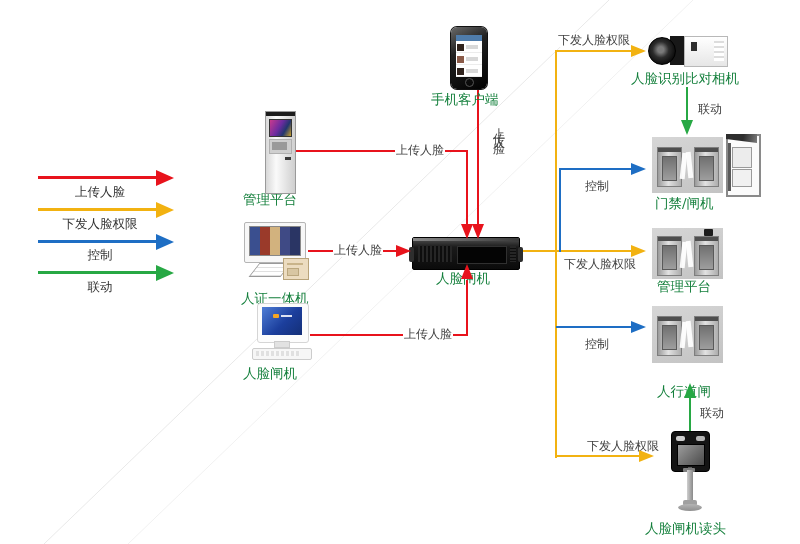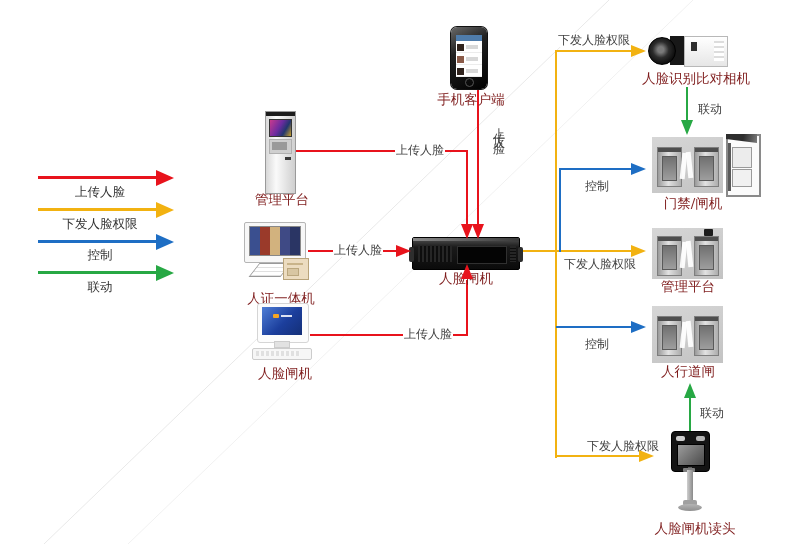--- a/index.html
+++ b/index.html
@@ -11,21 +11,21 @@
   .c-yel{background:var(--yellow);color:var(--yellow);}
   .c-blu{background:var(--blue);color:var(--blue);}
   .c-grn{background:var(--green);color:var(--green);}
 
   .ar{position:absolute;width:0;height:0;background:transparent!important;}
   .ar-r{border-top:6px solid transparent;border-bottom:6px solid transparent;border-left:15px solid;}
   .ar-d{border-left:6px solid transparent;border-right:6px solid transparent;border-top:15px solid;}
   .ar-u{border-left:6px solid transparent;border-right:6px solid transparent;border-bottom:15px solid;}
   .ar-r.big{border-top-width:8px;border-bottom-width:8px;border-left-width:18px;}
 
-  .dlbl{position:absolute;font-size:13.5px;line-height:1.15;color:#7f1d1d;text-align:center;white-space:nowrap;}
+  .dlbl{position:absolute;font-size:13.5px;line-height:1.15;color:#15803d;text-align:left;white-space:nowrap;}
   .elbl{position:absolute;font-size:12px;line-height:1.2;color:#3f3f3f;background:#fff;padding:0 1px;white-space:nowrap;z-index:4;}
   .llbl{position:absolute;font-size:12.5px;line-height:1.2;color:#333;text-align:center;}
   .vtext{position:absolute;writing-mode:vertical-rl;text-orientation:upright;font-size:12px;color:#3f3f3f;letter-spacing:5px;z-index:4;}
 
   
   .phone{background:linear-gradient(150deg,#6a6a6a,#222 35%,#000);border-radius:6px;box-shadow:0 0 0 1px #111;}
   .ph-screen{position:absolute;left:5px;top:8px;width:26px;height:42px;background:#fff;overflow:hidden;}
   .ph-bar{height:6px;background:#4f7cab;}
   .ph-row{height:10px;border-bottom:1px solid #ececec;display:flex;align-items:center;gap:2px;padding:1px 1px 0 1px;}
   .ph-thumb{width:7px;height:7px;background:#30231d;flex:none;}
@@ -291,21 +291,21 @@
   <div class="dev" style="left:678px;top:504px;width:24px;height:7px;background:linear-gradient(#b5b5b5,#8f8f8f);border-radius:50%"></div>
 
   <div class="dlbl" style="left:431px;top:92px;width:80px">手机客户端</div>
   <div class="dlbl" style="left:243px;top:192px;width:78px">管理平台</div>
   <div class="dlbl" style="left:241px;top:291px;width:80px">人证一体机</div>
   <div class="dlbl" style="left:243px;top:366px;width:84px">人脸闸机</div>
   <div class="dlbl" style="left:436px;top:271px;width:60px">人脸闸机</div>
   <div class="dlbl" style="left:631px;top:71px;width:130px">人脸识别比对相机</div>
   <div class="dlbl" style="left:655px;top:196px;width:76px">门禁/闸机</div>
   <div class="dlbl" style="left:657px;top:279px;width:62px">管理平台</div>
-  <div class="dlbl" style="left:657px;top:364px;width:62px">人行道闸</div>
+  <div class="dlbl" style="left:657px;top:384px;width:62px">人行道闸</div>
   <div class="dlbl" style="left:645px;top:521px;width:100px">人脸闸机读头</div>
 
   <div class="elbl" style="left:395px;top:143px">上传人脸</div>
   <div class="vtext" style="left:490px;top:118px;height:76px">上传人脸</div>
   <div class="elbl" style="left:333px;top:243px">上传人脸</div>
   <div class="elbl" style="left:403px;top:327px">上传人脸</div>
   <div class="elbl" style="left:557px;top:33px">下发人脸权限</div>
   <div class="elbl" style="left:563px;top:257px">下发人脸权限</div>
   <div class="elbl" style="left:586px;top:439px">下发人脸权限</div>
   <div class="elbl" style="left:584px;top:179px">控制</div>

